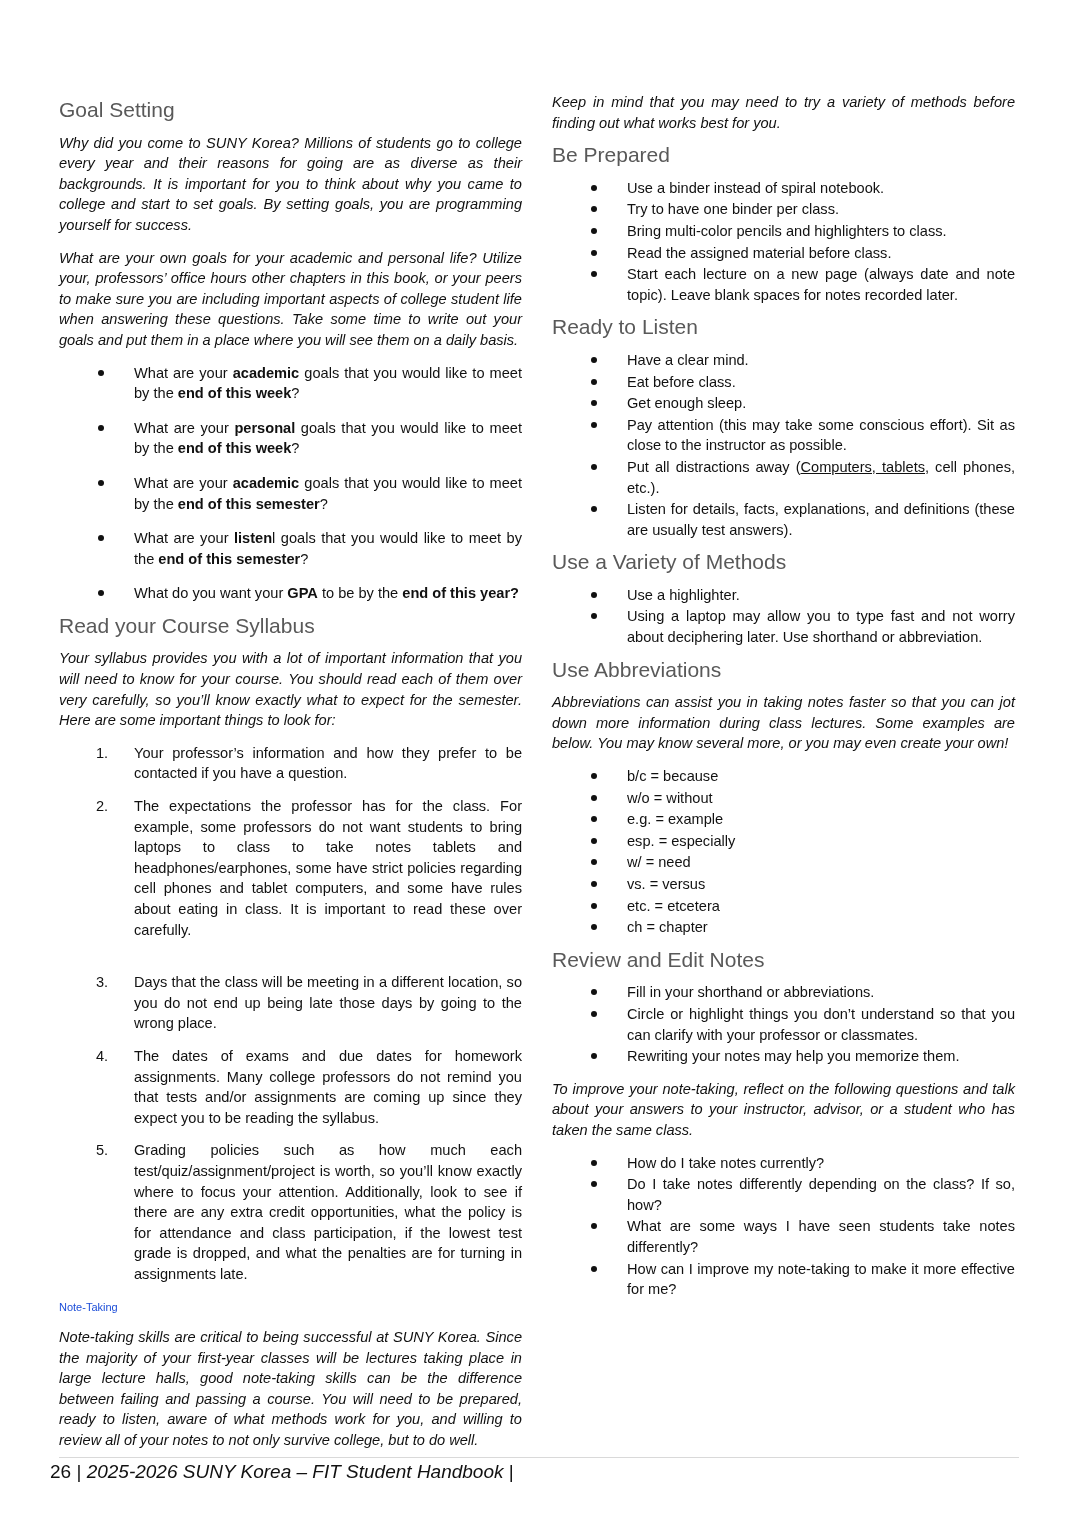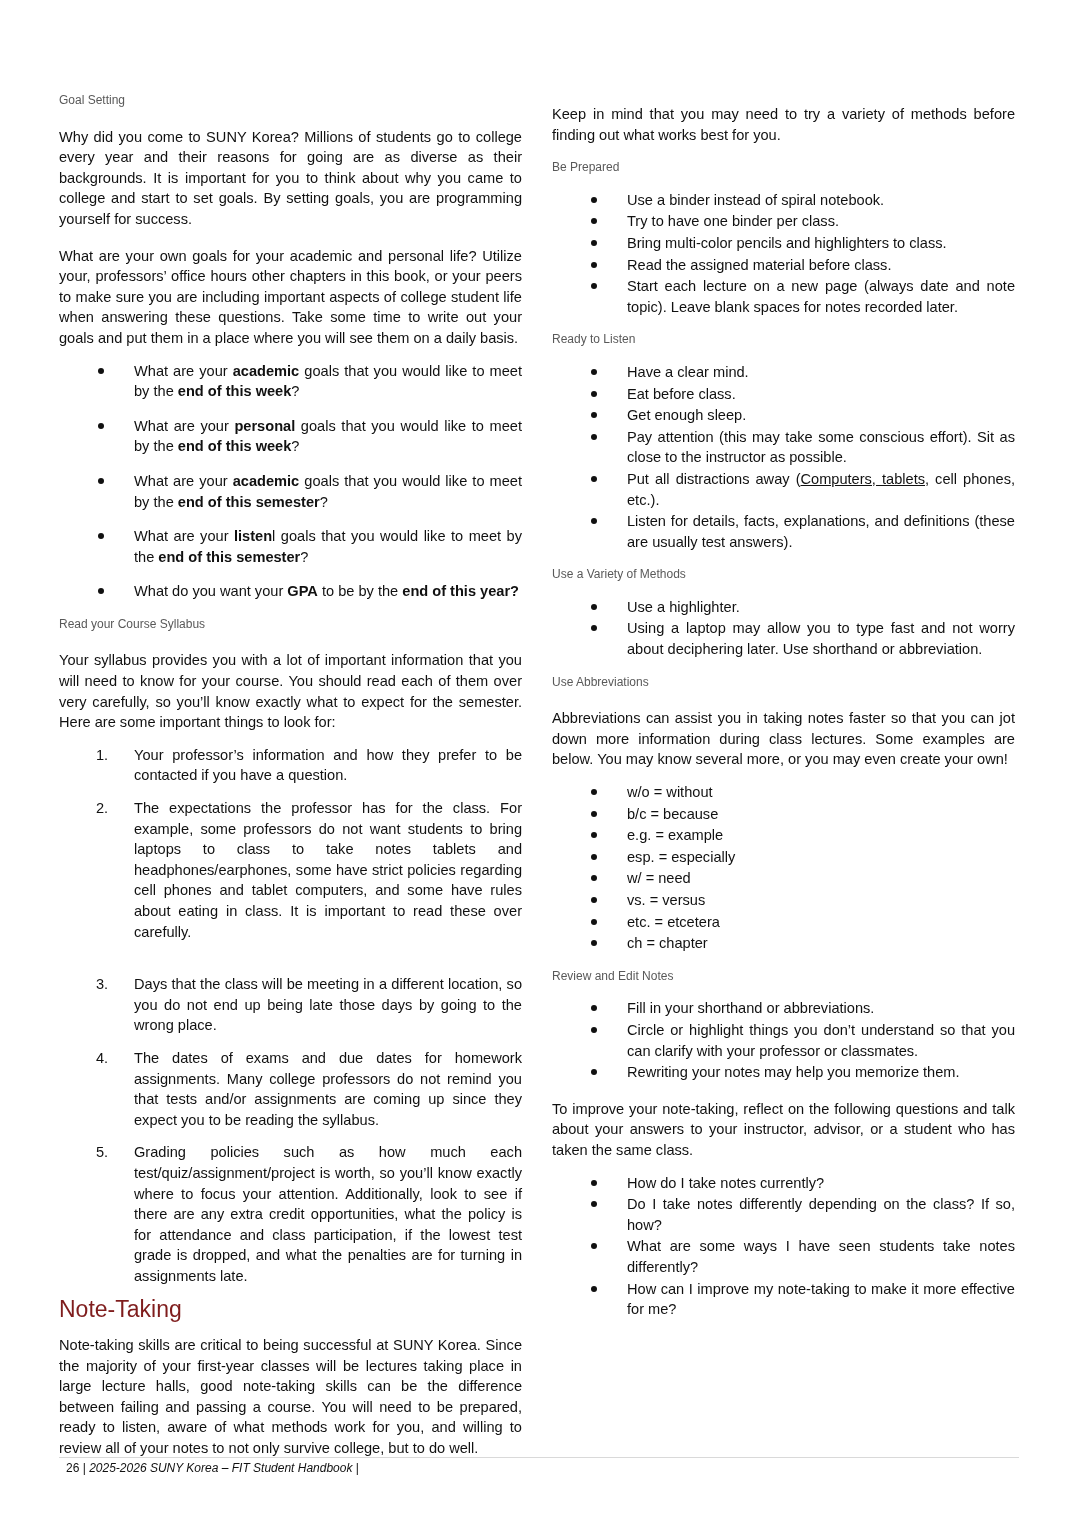--- a/index.html
+++ b/index.html
@@ -3,34 +3,34 @@
 <meta charset="utf-8">
 <style>
   html, body { margin: 0; padding: 0; background: #ffffff; }
   body {
     width: 1075px; height: 1518px; position: relative; overflow: hidden;
     font-family: "Liberation Sans", sans-serif; color: #111111;
   }
   .col { position: absolute; top: 88px; width: 463px; font-size: 14.6px; line-height: 20.6px; }
   .col-left { left: 59px; }
   .col-right { left: 552px; }
-  .subhead { color: #595959; font-size: 12px; margin: 2px 0 12px 0; }
-  .heading2 { color: #7f1d1d; font-size: 23px; margin: 12px 0 10px 0; }
-  p { margin: 16px 0 12px 0; text-align: justify; }
+  .subhead { color: #595959; font-size: 21px; margin: 12px 0 12px 0; }
+  .heading2 { color: #1d4ed8; font-size: 11px; margin: 12px 0 10px 0; }
+  p { margin: 4px 0 12px 0; text-align: justify; font-style: italic; }
   ul, ol { list-style: none; margin: 0 0 12px 0; padding: 0; }
   li { position: relative; padding-left: 75px; text-align: justify; }
   .spaced li { margin-bottom: 14px; }
   .spaced-num li { margin-bottom: 12px; }
   .tight li { margin-bottom: 1px; }
   .marker { position: absolute; left: 37px; top: 0; }
   .bullet-dot { display: inline-block; width: 6px; height: 6px; border-radius: 50%; background: #111; position: absolute; left: 39px; top: 7px; }
   .u { text-decoration: underline; }
   b { font-weight: bold; }
   .footer-rule { position: absolute; left: 59px; top: 1457px; width: 960px; height: 1px; background: #d9d9d9; }
-  .footer { position: absolute; left: 66px; top: 1461px; font-size: 12px; color: #111; }
+  .footer { position: absolute; left: 50px; top: 1461px; font-size: 19px; color: #111; }
   .footer i { font-style: italic; }
 </style>
 </head>
 <body>
 
 <div class="col col-left">
   <div class="subhead">Goal Setting</div>
   <p>Why did you come to SUNY Korea? Millions of students go to college every year and their reasons for going are as diverse as their backgrounds. It is important for you to think about why you came to college and start to set goals. By setting goals, you are programming yourself for success.</p>
   <p>What are your own goals for your academic and personal life? Utilize your, professors’ office hours other chapters in this book, or your peers to make sure you are including important aspects of college student life when answering these questions. Take some time to write out your goals and put them in a place where you will see them on a daily basis.</p>
   <ul class="spaced">
@@ -79,22 +79,22 @@
 
   <div class="subhead">Use a Variety of Methods</div>
   <ul class="tight">
     <li><span class="bullet-dot"></span><span>Use a highlighter.</span></li>
     <li><span class="bullet-dot"></span><span>Using a laptop may allow you to type fast and not worry about deciphering later. Use shorthand or abbreviation.</span></li>
   </ul>
 
   <div class="subhead">Use Abbreviations</div>
   <p>Abbreviations can assist you in taking notes faster so that you can jot down more information during class lectures. Some examples are below. You may know several more, or you may even create your own!</p>
   <ul class="tight">
+    <li><span class="bullet-dot"></span><span>b/c = because</span></li>
     <li><span class="bullet-dot"></span><span>w/o = without</span></li>
-    <li><span class="bullet-dot"></span><span>b/c = because</span></li>
     <li><span class="bullet-dot"></span><span>e.g. = example</span></li>
     <li><span class="bullet-dot"></span><span>esp. = especially</span></li>
     <li><span class="bullet-dot"></span><span>w/ = need</span></li>
     <li><span class="bullet-dot"></span><span>vs. = versus</span></li>
     <li><span class="bullet-dot"></span><span>etc. = etcetera</span></li>
     <li><span class="bullet-dot"></span><span>ch = chapter</span></li>
   </ul>
 
   <div class="subhead">Review and Edit Notes</div>
   <ul class="tight">

